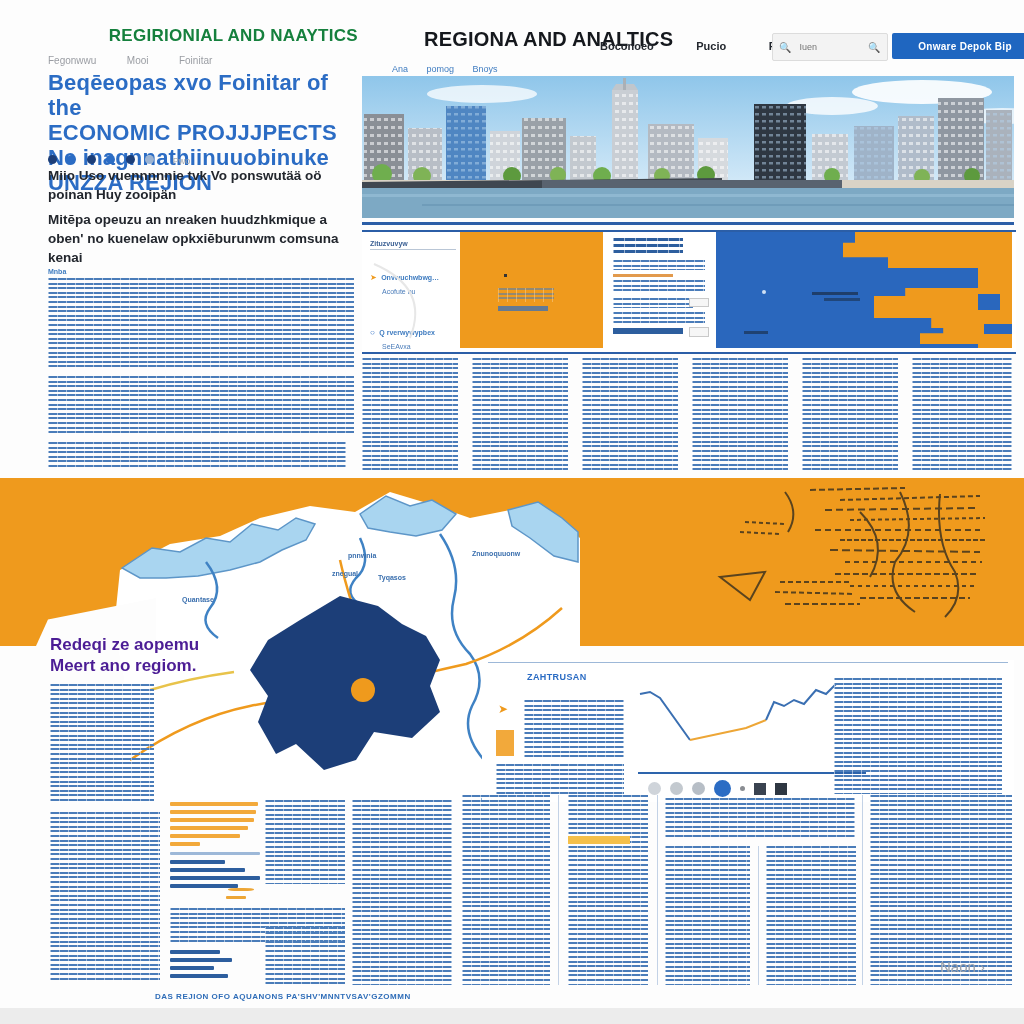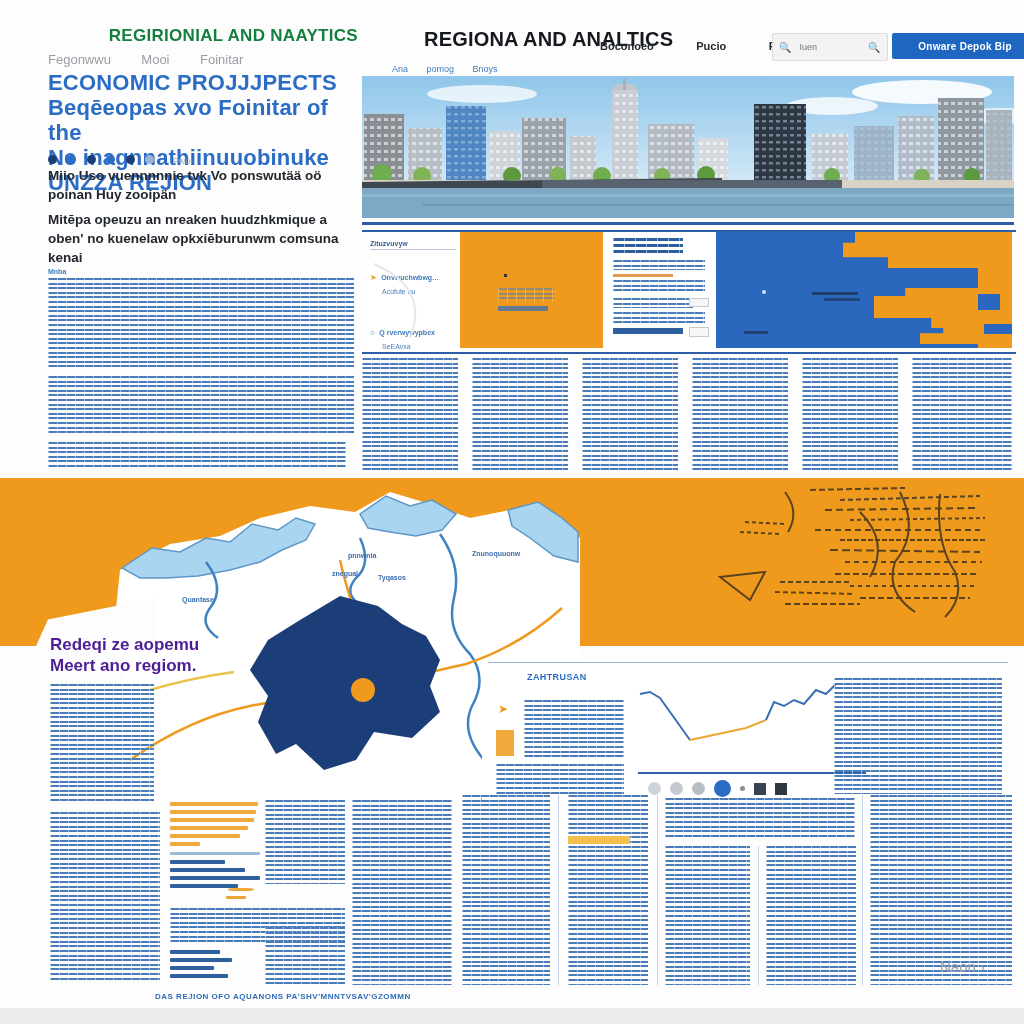--- a/index.html
+++ b/index.html
@@ -10,21 +10,21 @@
       repeating-linear-gradient(to right, rgba(255,255,255,.5) 0 1px, rgba(255,255,255,0) 1px 11px),
       repeating-linear-gradient(to bottom, #2d5e9e 0 2.8px, rgba(0,0,0,0) 2.8px 6px);}
   .tx-tiny{background-image:
       repeating-linear-gradient(to right, rgba(255,255,255,.5) 0 1px, rgba(255,255,255,0) 1px 9px),
       repeating-linear-gradient(to bottom, #4a7cb9 0 2px, rgba(0,0,0,0) 2px 4.6px);}
   .bar{position:absolute;height:4px;border-radius:1px;}
   .vline{position:absolute;width:1px;background:#c3d2e6;}
 
   .masthead-l{font-size:17px;font-weight:bold;letter-spacing:.3px;color:#15803d;text-align:right;}
   .masthead-r{font-size:20px;font-weight:bold;letter-spacing:.2px;color:#15181d;}
-  .gray-nav span{color:#9a9da3;font-size:13px;margin-right:26px;}
+  .gray-nav span{color:#9a9da3;font-size:10px;margin-right:26px;}
   .dark-nav span{color:#23272e;font-size:11px;font-weight:bold;margin-right:38px;}
   .blue-links span{color:#3f7cc0;font-size:9px;margin-right:14px;}
   .headline{color:#2b6cc4;font-weight:bold;font-size:22px;line-height:25px;letter-spacing:.2px;}
   .lede{color:#22262d;font-weight:bold;font-size:13.5px;line-height:19px;}
   .dot{display:inline-block;width:9px;height:9px;border-radius:50%;margin-right:6px;vertical-align:middle;}
   .searchbox{display:flex;align-items:center;background:#f3f3f3;border:1px solid #dcdcdc;border-radius:2px;}
   .btn-primary{background:#1f66c0;color:#fff;border:none;border-radius:2px;font-size:10px;font-weight:bold;
                letter-spacing:.3px;width:100%;height:100%;cursor:pointer;font-family:inherit;}
   .mag{font-size:10px;color:#8a8d92;}
   .strip{border-top:2px solid #2b5ea7;border-bottom:2px solid #2b5ea7;background:#fff;}
@@ -45,22 +45,22 @@
 
   <div class="abs masthead-l" style="left:48px;top:26px;width:310px;">REGIRIONIAL AND NAAYTICS</div>
 
   <div class="abs gray-nav" style="left:48px;top:50px;">
     <span>Fegonwwu</span>
     <span>Mooi</span>
     <span>Foinitar</span>
   </div>
 
   <div class="abs headline" style="left:48px;top:70px;width:312px;">
+    <div>Beqēeopas xvo Foinitar of the</div>
     <div>ECONOMIC PROJJJPECTS</div>
-    <div>Beqēeopas xvo Foinitar of the</div>
     <div>Ne inagnnathiinuuobinuke</div>
     <div>UNZZA REJION</div>
   </div>
 
   <div class="abs" style="left:48px;top:150px;">
     <span class="dot" style="background:#1c3e78;"></span>
     <span class="dot" style="background:#2b6cc4;"></span>
     <span class="dot" style="background:#1c3e78;"></span>
     <span class="dot" style="background:#2b6cc4;"></span>
     <span class="dot" style="background:#1c3e78;"></span>

